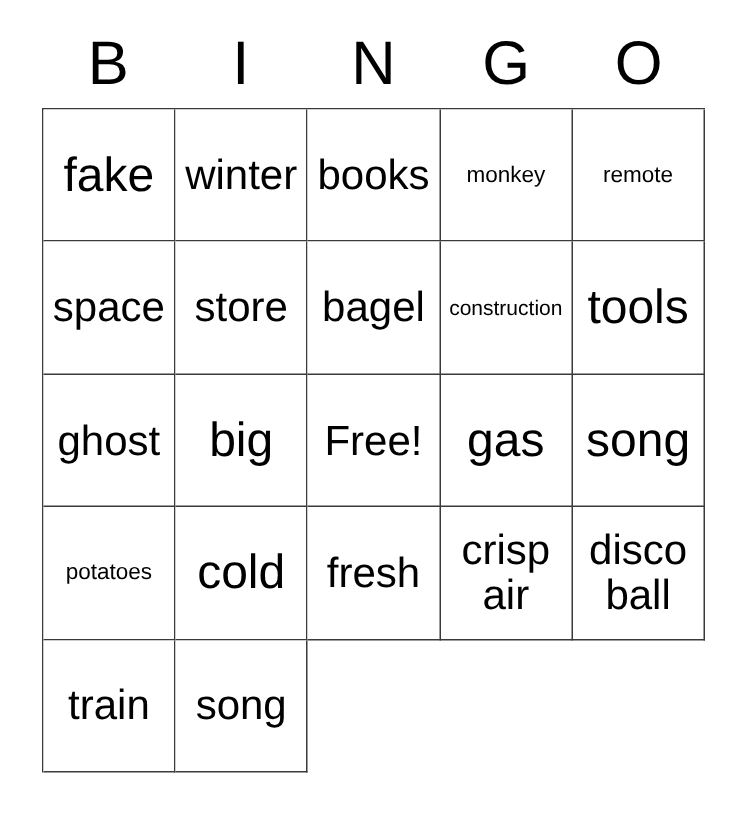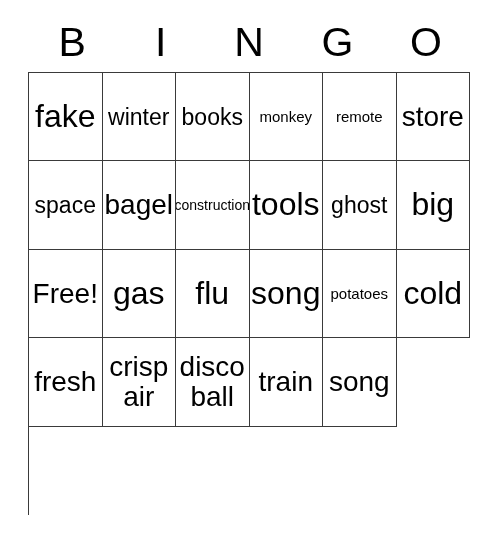--- a/index.html
+++ b/index.html
@@ -47,21 +47,21 @@
   }
 
   
   #grid {
     position: absolute;
     left: 28px;
     top: 72px;
     width: 442px;
     height: 443px;
     display: grid;
-    grid-template-columns: repeat(6, 1fr);
+    grid-template-columns: repeat(5, 1fr);
     grid-template-rows: repeat(5, 1fr);
     border-top: 1.5px solid #3a3a3a;
     border-left: 1.5px solid #3a3a3a;
     box-sizing: border-box;
     background: #ffffff;
   }
   .cell {
     border-right: 1.5px solid #3a3a3a;
     border-bottom: 1.5px solid #3a3a3a;
     box-sizing: border-box;
@@ -76,21 +76,21 @@
   .cell-text {
     display: block;
     line-height: 1.06;
     white-space: pre-line;
     word-break: normal;
   }
 
   
   .sz-xl .cell-text { font-size: 32px; }
   .sz-lg .cell-text { font-size: 28px; }
-  .sz-md .cell-text { font-size: 23px; }
+  .sz-md .cell-text { font-size: 28px; }
   .sz-sm .cell-text { font-size: 15px; }
   .sz-xs .cell-text { font-size: 14px; }
 </style>
 </head>
 <body>
 
 <div id="bingo-card">
 
   <div id="header-row">
     <div class="header-letter">B</div>
@@ -111,25 +111,25 @@
     <div class="cell sz-md">
         <span class="cell-text">books</span>
       </div>
     <div class="cell sz-sm">
         <span class="cell-text">monkey</span>
       </div>
     <div class="cell sz-sm">
         <span class="cell-text">remote</span>
       </div>
 
+    <div class="cell sz-md">
+        <span class="cell-text">space</span>
+      </div>
     <div class="cell sz-lg">
         <span class="cell-text">store</span>
-      </div>
-    <div class="cell sz-md">
-        <span class="cell-text">space</span>
       </div>
     <div class="cell sz-lg">
         <span class="cell-text">bagel</span>
       </div>
     <div class="cell sz-xs">
         <span class="cell-text">construction</span>
       </div>
     <div class="cell sz-xl">
         <span class="cell-text">tools</span>
       </div>
@@ -140,23 +140,20 @@
     <div class="cell sz-xl">
         <span class="cell-text">big</span>
       </div>
     <div class="cell sz-lg">
         <span class="cell-text">Free!</span>
       </div>
     <div class="cell sz-xl">
         <span class="cell-text">gas</span>
       </div>
 
-    <div class="cell sz-xl">
-        <span class="cell-text">flu</span>
-      </div>
     <div class="cell sz-xl">
         <span class="cell-text">song</span>
       </div>
     <div class="cell sz-sm">
         <span class="cell-text">potatoes</span>
       </div>
     <div class="cell sz-xl">
         <span class="cell-text">cold</span>
       </div>
 

